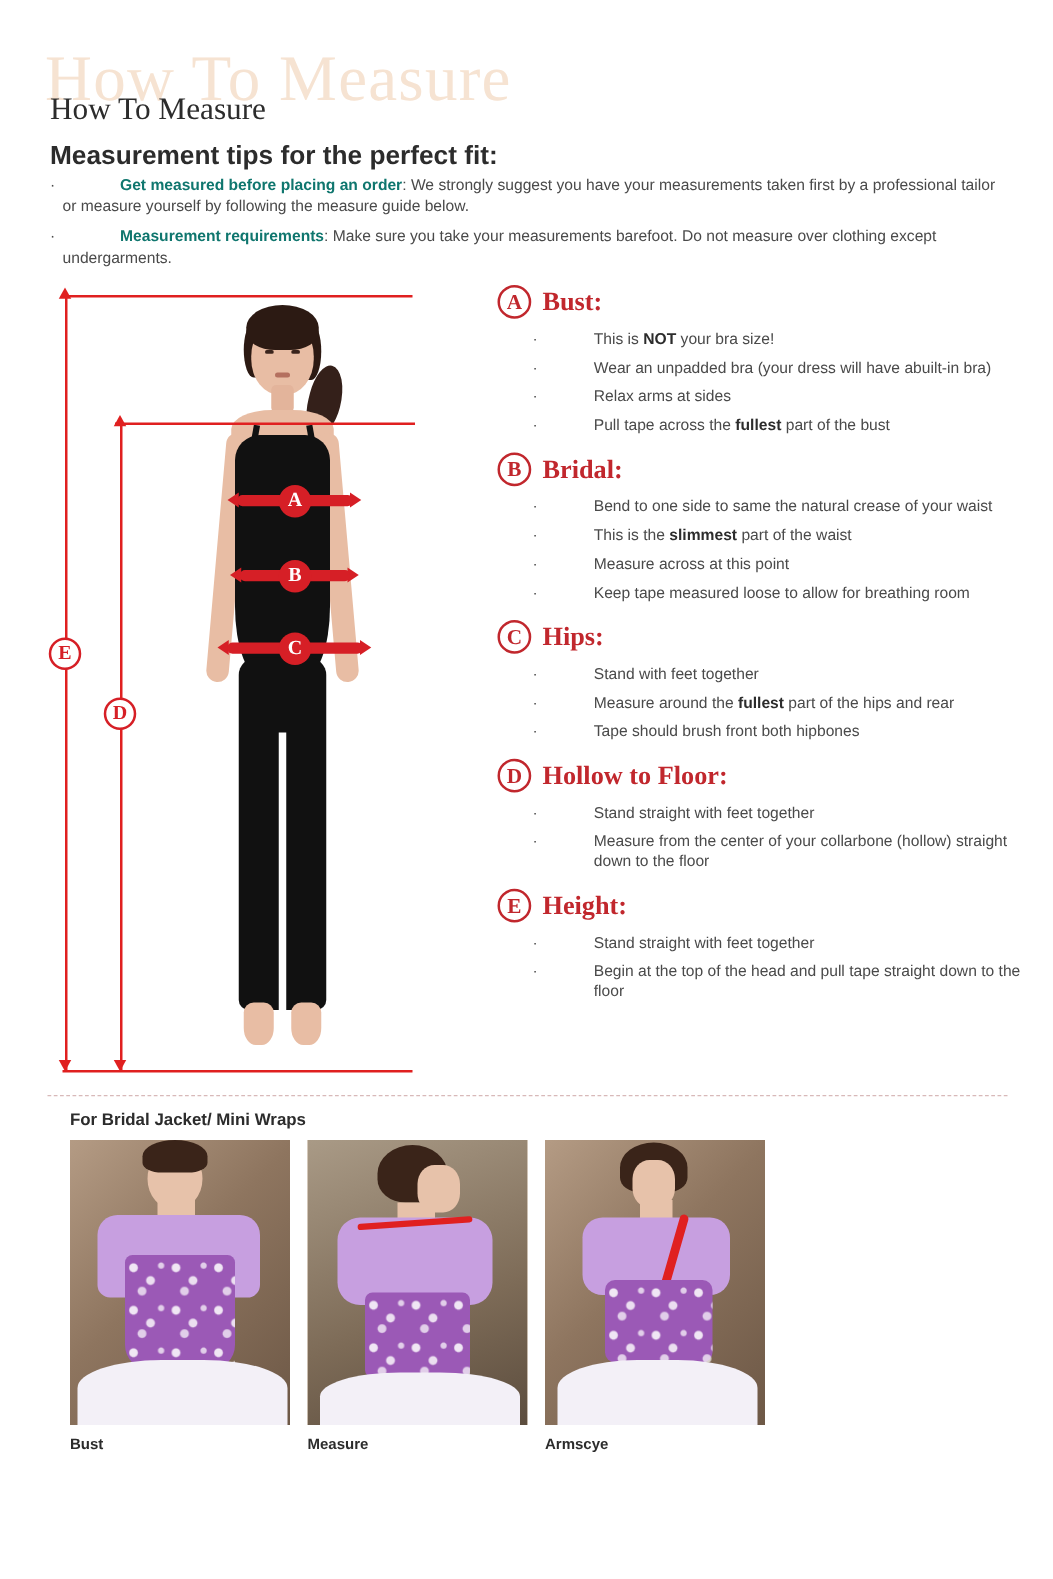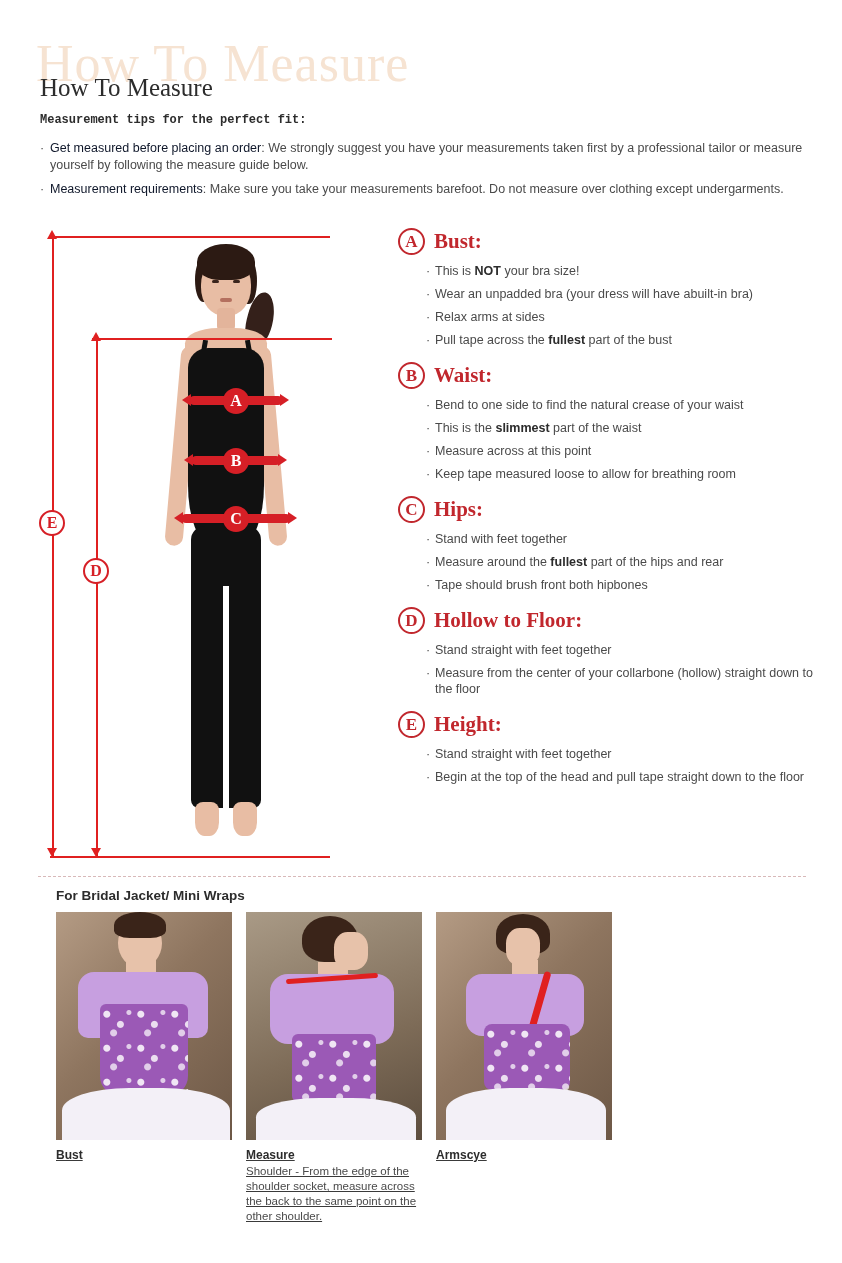--- a/index.html
+++ b/index.html
@@ -30,44 +30,43 @@
     position: absolute;
     left: 40px; top: 74px;
     font-family: "Liberation Serif", serif;
     font-size: 25px;
     color: #2c2c2c;
     white-space: nowrap;
   }
   .tips-head {
     position: absolute;
     left: 40px; top: 113px;
-    font-size: 12px;
+    font-size: 21px;
     font-weight: bold;
     color: #2c2c2c;
-    font-family: Liberation Mono, monospace;
   }
   .tips {
     position: absolute;
     left: 40px; top: 140px;
     width: 770px;
   }
   .tip-row {
     display: flex;
     font-size: 12.5px;
     line-height: 17px;
     color: #4a4a4a;
     margin-bottom: 7px;
   }
   .tip-bullet {
     width: 10px;
     flex: 0 0 10px;
     color: #4a4a4a;
   }
   .tip-text { flex: 1; }
-  .tip-text b { color: #0f172a; font-weight: normal; }
+  .tip-text b { color: #0f766e; font-weight: bold; margin-left: 46px; }
 
   
   .figure-area {
     position: absolute;
     left: 30px; top: 228px;
     width: 350px; height: 640px;
   }
   .woman {
     position: absolute;
     left: 95px; top: 8px;
@@ -229,21 +228,21 @@
   }
   .def-item {
     display: flex;
     font-size: 12.5px;
     line-height: 16px;
     color: #4a4a4a;
     margin-bottom: 7px;
     padding-left: 28px;
   }
   .def-item .dot { flex: 0 0 9px; }
-  .def-item .txt { flex: 1; }
+  .def-item .txt { flex: 1; margin-left: 40px; }
   .def-item b { font-weight: bold; color: #2c2c2c; }
 
   
   .divider {
     position: absolute;
     left: 38px; top: 876px;
     width: 768px;
     border-top: 1px dashed #d8b9b9;
   }
 
@@ -255,21 +254,21 @@
     font-weight: bold;
     color: #2c2c2c;
   }
   .cards {
     position: absolute;
     left: 56px; top: 912px;
     width: 730px;
     display: flex;
     gap: 10px;
   }
-  .card { width: 180px; text-decoration: underline; }
+  .card { width: 180px; }
   .card-photo {
     width: 176px; height: 228px;
     position: relative;
     overflow: hidden;
     background: #c9b39c;
   }
   
   .ph-bg {
     position: absolute; inset: 0;
     background: linear-gradient(135deg,#b49b84 0%,#8e755f 45%,#6d5846 100%);
@@ -408,25 +407,25 @@
       </div>
     <div class="def-item">
         <span class="dot">·</span>
         <span class="txt">Pull tape across the <b>fullest</b> part of the bust</span>
       </div>
   </div>
 
   <div class="def-block">
     <div class="def-head">
       <div class="def-letter">B</div>
-      <div class="def-title">Waist:</div>
-    </div>
-    <div class="def-item">
-        <span class="dot">·</span>
-        <span class="txt">Bend to one side to find the natural crease of your waist</span>
+      <div class="def-title">Bridal:</div>
+    </div>
+    <div class="def-item">
+        <span class="dot">·</span>
+        <span class="txt">Bend to one side to same the natural crease of your waist</span>
       </div>
     <div class="def-item">
         <span class="dot">·</span>
         <span class="txt">This is the <b>slimmest</b> part of the waist</span>
       </div>
     <div class="def-item">
         <span class="dot">·</span>
         <span class="txt">Measure across at this point</span>
       </div>
     <div class="def-item">
@@ -511,21 +510,20 @@
       <div class="ph-hair" style="left:56px; top:4px; width:56px; height:46px; border-radius:50% 50% 40% 40%;"></div>
       <div class="ph-skin" style="left:88px; top:20px; width:34px; height:38px; border-radius:40%;"></div>
       <div class="ph-skin" style="left:72px; top:50px; width:30px; height:20px;"></div>
       <div class="ph-jacket" style="left:24px; top:62px; width:124px; height:70px; border-radius:18px;"></div>
       <div class="ph-red" style="left:40px; top:64px; width:92px; height:5px; border-radius:3px; transform:rotate(-4deg);"></div>
       <div class="ph-bodice" style="left:46px; top:122px; width:84px; height:68px; border-radius:6px;"></div>
       <div class="lace" style="left:46px; top:122px; width:84px; height:68px;"></div>
       <div class="ph-skirt" style="left:10px; top:186px; width:160px; height:48px; border-radius:40% 40% 0 0;"></div>
     </div>
     <div class="card-label">Measure</div>
-    <div class="card-text">Shoulder - From the edge of the shoulder socket, measure across the back to the same point on the other shoulder.</div>
   </div>
 
 
   <div class="card">
     <div class="card-photo">
       <div class="ph-bg"></div>
       <div class="ph-hair" style="left:60px; top:2px; width:54px; height:40px; border-radius:50% 50% 30% 30%;"></div>
       <div class="ph-skin" style="left:70px; top:16px; width:34px; height:38px; border-radius:40%;"></div>
       <div class="ph-skin" style="left:76px; top:48px; width:26px; height:20px;"></div>
       <div class="ph-jacket" style="left:30px; top:62px; width:118px; height:62px; border-radius:16px;"></div>

